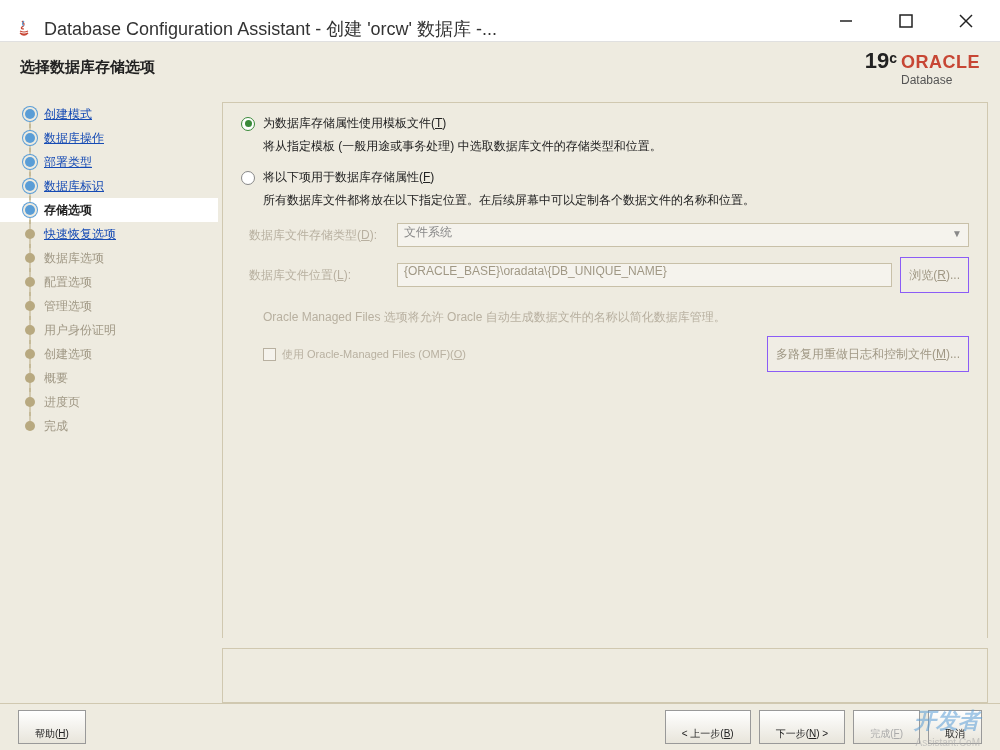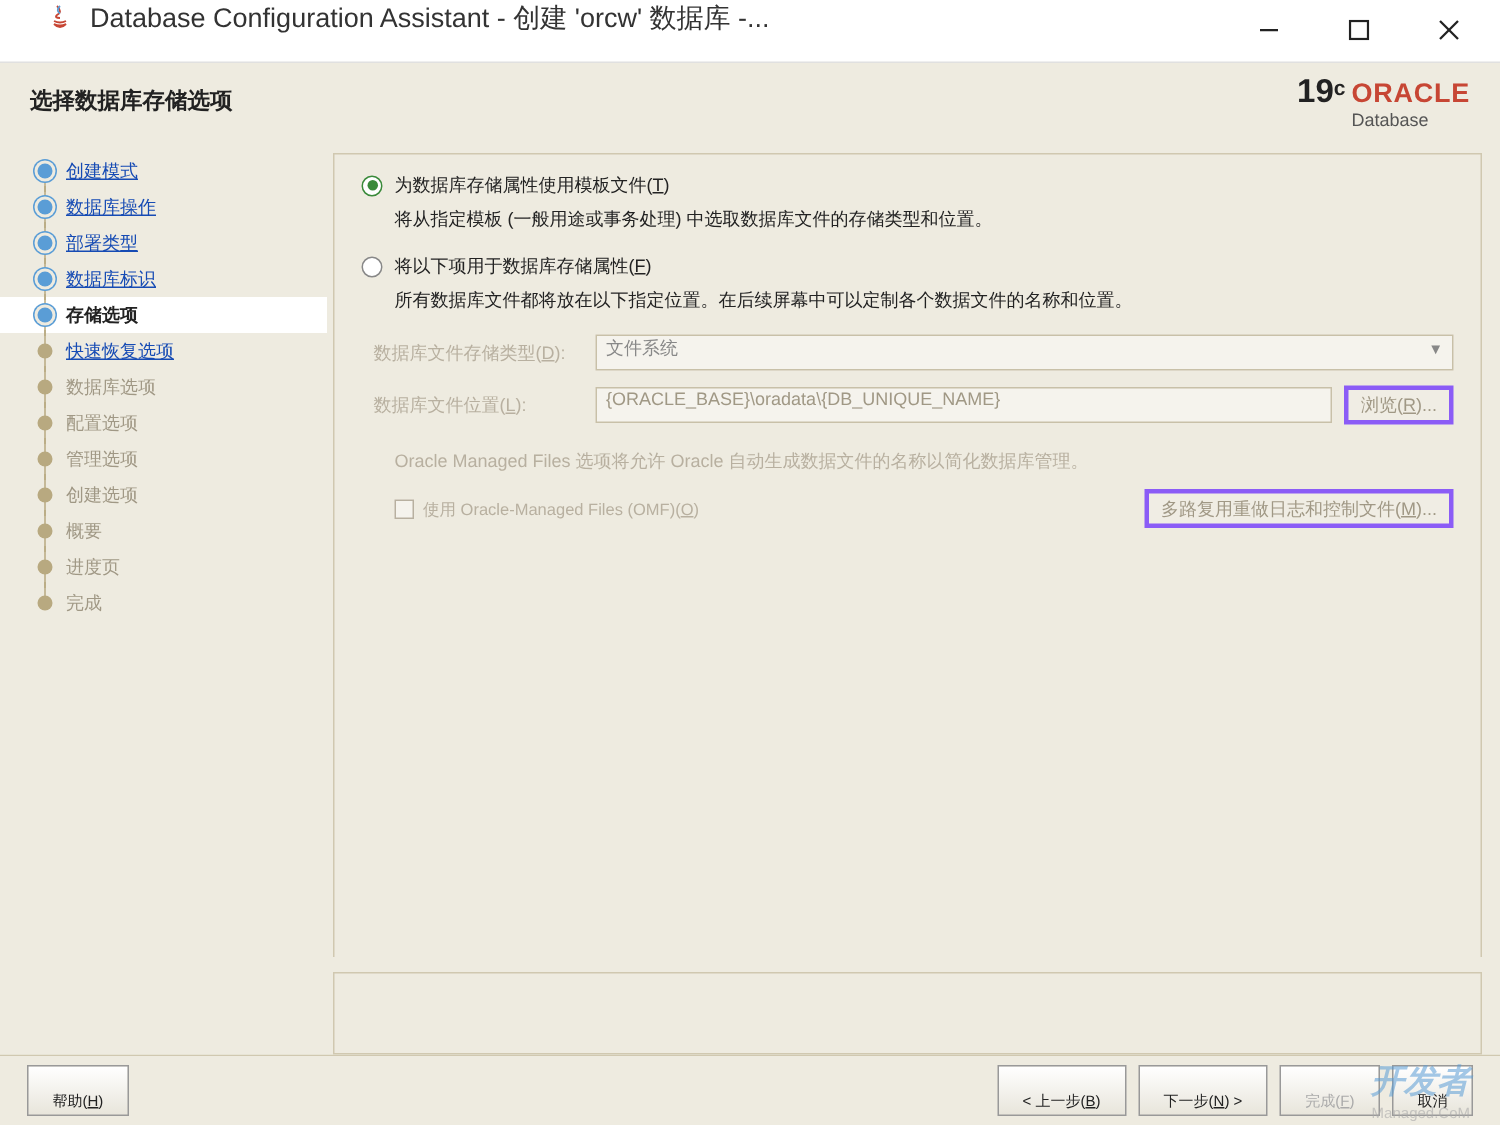--- a/index.html
+++ b/index.html
@@ -1,18 +1,18 @@
 <!DOCTYPE html>
 <html><head>
   <meta charset="utf-8">
   <style>
     * { box-sizing: border-box; margin: 0; padding: 0; }
     body { font-family: "Microsoft YaHei", Arial, sans-serif; font-size: 12px; background: #fff; width: 1000px; height: 750px; overflow: hidden; }
     
-    .titlebar { height: 42px; display: flex; align-items: flex-start; padding: 0 4px 0 28px; border-bottom: 1px solid #e0e0e0; }
+    .titlebar { height: 42px; display: flex; align-items: flex-end; padding: 0 4px 0 12px; border-bottom: 1px solid #e0e0e0; }
     .titlebar-icon { width: 24px; height: 24px; margin-right: 8px; display: flex; align-items: center; justify-content: center; }
     .titlebar-title { flex: 1; font-size: 18px; color: #333; font-weight: normal; }
     .titlebar-controls { display: flex; gap: 0; }
     .titlebar-btn { width: 60px; height: 40px; display: flex; align-items: center; justify-content: center; font-size: 18px; cursor: pointer; }
     
     .header { height: 50px; background: #eeebe0; display: flex; align-items: center; padding: 0 20px; justify-content: space-between; }
     .header-title { font-size: 15px; font-weight: bold; color: #222; }
     .logo { display: flex; align-items: baseline; gap: 4px; }
     .logo-version { font-size: 22px; font-weight: bold; color: #222; }
     .logo-c { font-size: 14px; font-weight: bold; color: #222; vertical-align: super; }
@@ -44,21 +44,21 @@
     .radio.selected { border-color: #3a8a3a; }
     .radio.selected::after { content: ''; width: 7px; height: 7px; background: #3a8a3a; border-radius: 50%; }
     .radio-label { color: #222; font-size: 12px; }
     .radio-desc { margin-left: 22px; margin-bottom: 14px; color: #222; font-size: 12px; }
     
     .form-row { display: flex; align-items: center; margin-left: 8px; margin-bottom: 10px; gap: 8px; }
     .form-label { width: 140px; color: #b8b0a0; font-size: 12px; }
     .form-select { flex: 1; height: 24px; border: 1px solid #c8c0a8; background: #f5f3ed; color: #888; padding: 0 6px; font-size: 12px; position: relative; }
     .form-select::after { content: '▼'; position: absolute; right: 6px; top: 4px; font-size: 10px; color: #888; }
     .form-input { flex: 1; height: 24px; border: 1px solid #c8c0a8; background: #f5f3ed; color: #a09885; padding: 0 6px; font-size: 12px; }
-    .form-btn { height: 26px; padding: 0 8px; border: 3px solid #8b5cf6; background: #f0ede4; color: #a09885; font-size: 12px; text-align: right; }
+    .form-btn { height: 36px; padding: 0 8px; border: 1px solid #8b5cf6; background: #f0ede4; color: #a09885; font-size: 12px; text-align: right; }
     
     .omf-text { margin-left: 22px; color: #b8b0a0; font-size: 12px; margin-bottom: 10px; margin-top: 16px; }
     .omf-row { display: flex; align-items: center; margin-left: 22px; gap: 6px; justify-content: space-between; }
     .checkbox { width: 13px; height: 13px; border: 1px solid #b8b0a0; background: #f5f3ed; }
     .omf-label { color: #b8b0a0; font-size: 11px; flex: 1; }
     
     .var-btn-row { display: flex; justify-content: flex-end; margin-top: 180px; }
     .var-btn { height: 24px; padding: 0 10px; border: 1px solid #c8c0a8; background: #f0ede4; color: #222; font-size: 12px; }
     
     .log-area { height: 55px; border: 1px solid #d0c8b0; background: #eeebe0; margin-top: 10px; }
@@ -136,20 +136,23 @@
       <div class="step-item disabled">
         <span class="label">数据库选项</span>
       </div>
       <div class="step-item disabled">
         <span class="label">配置选项</span>
       </div>
       <div class="step-item disabled">
         <span class="label">管理选项</span>
       </div>
       <div class="step-item disabled">
+        <span class="label">用户身份证明</span>
+      </div>
+      <div class="step-item disabled">
         <span class="label">创建选项</span>
       </div>
       <div class="step-item disabled">
         <span class="label">概要</span>
       </div>
       <div class="step-item disabled">
         <span class="label">进度页</span>
       </div>
       <div class="step-item disabled">
         <span class="label">完成</span>
@@ -203,13 +206,13 @@
   <button class="btn"><span>帮助(</span><u>H</u><span>)</span></button>
   <div class="btn-group">
     <button class="btn"><span>&lt; 上一步(</span><u>B</u><span>)</span></button>
     <button class="btn"><span>下一步(</span><u>N</u><span>) &gt;</span></button>
     <button class="btn disabled"><span>完成(</span><u>F</u><span>)</span></button>
     <button class="btn">取消</button>
   </div>
 </div>
 
 <div class="watermark">开发者</div>
-<div class="watermark2">Managed.CoM</div>
+<div class="watermark2">Assistant.CoM</div>
 
 </body></html>

